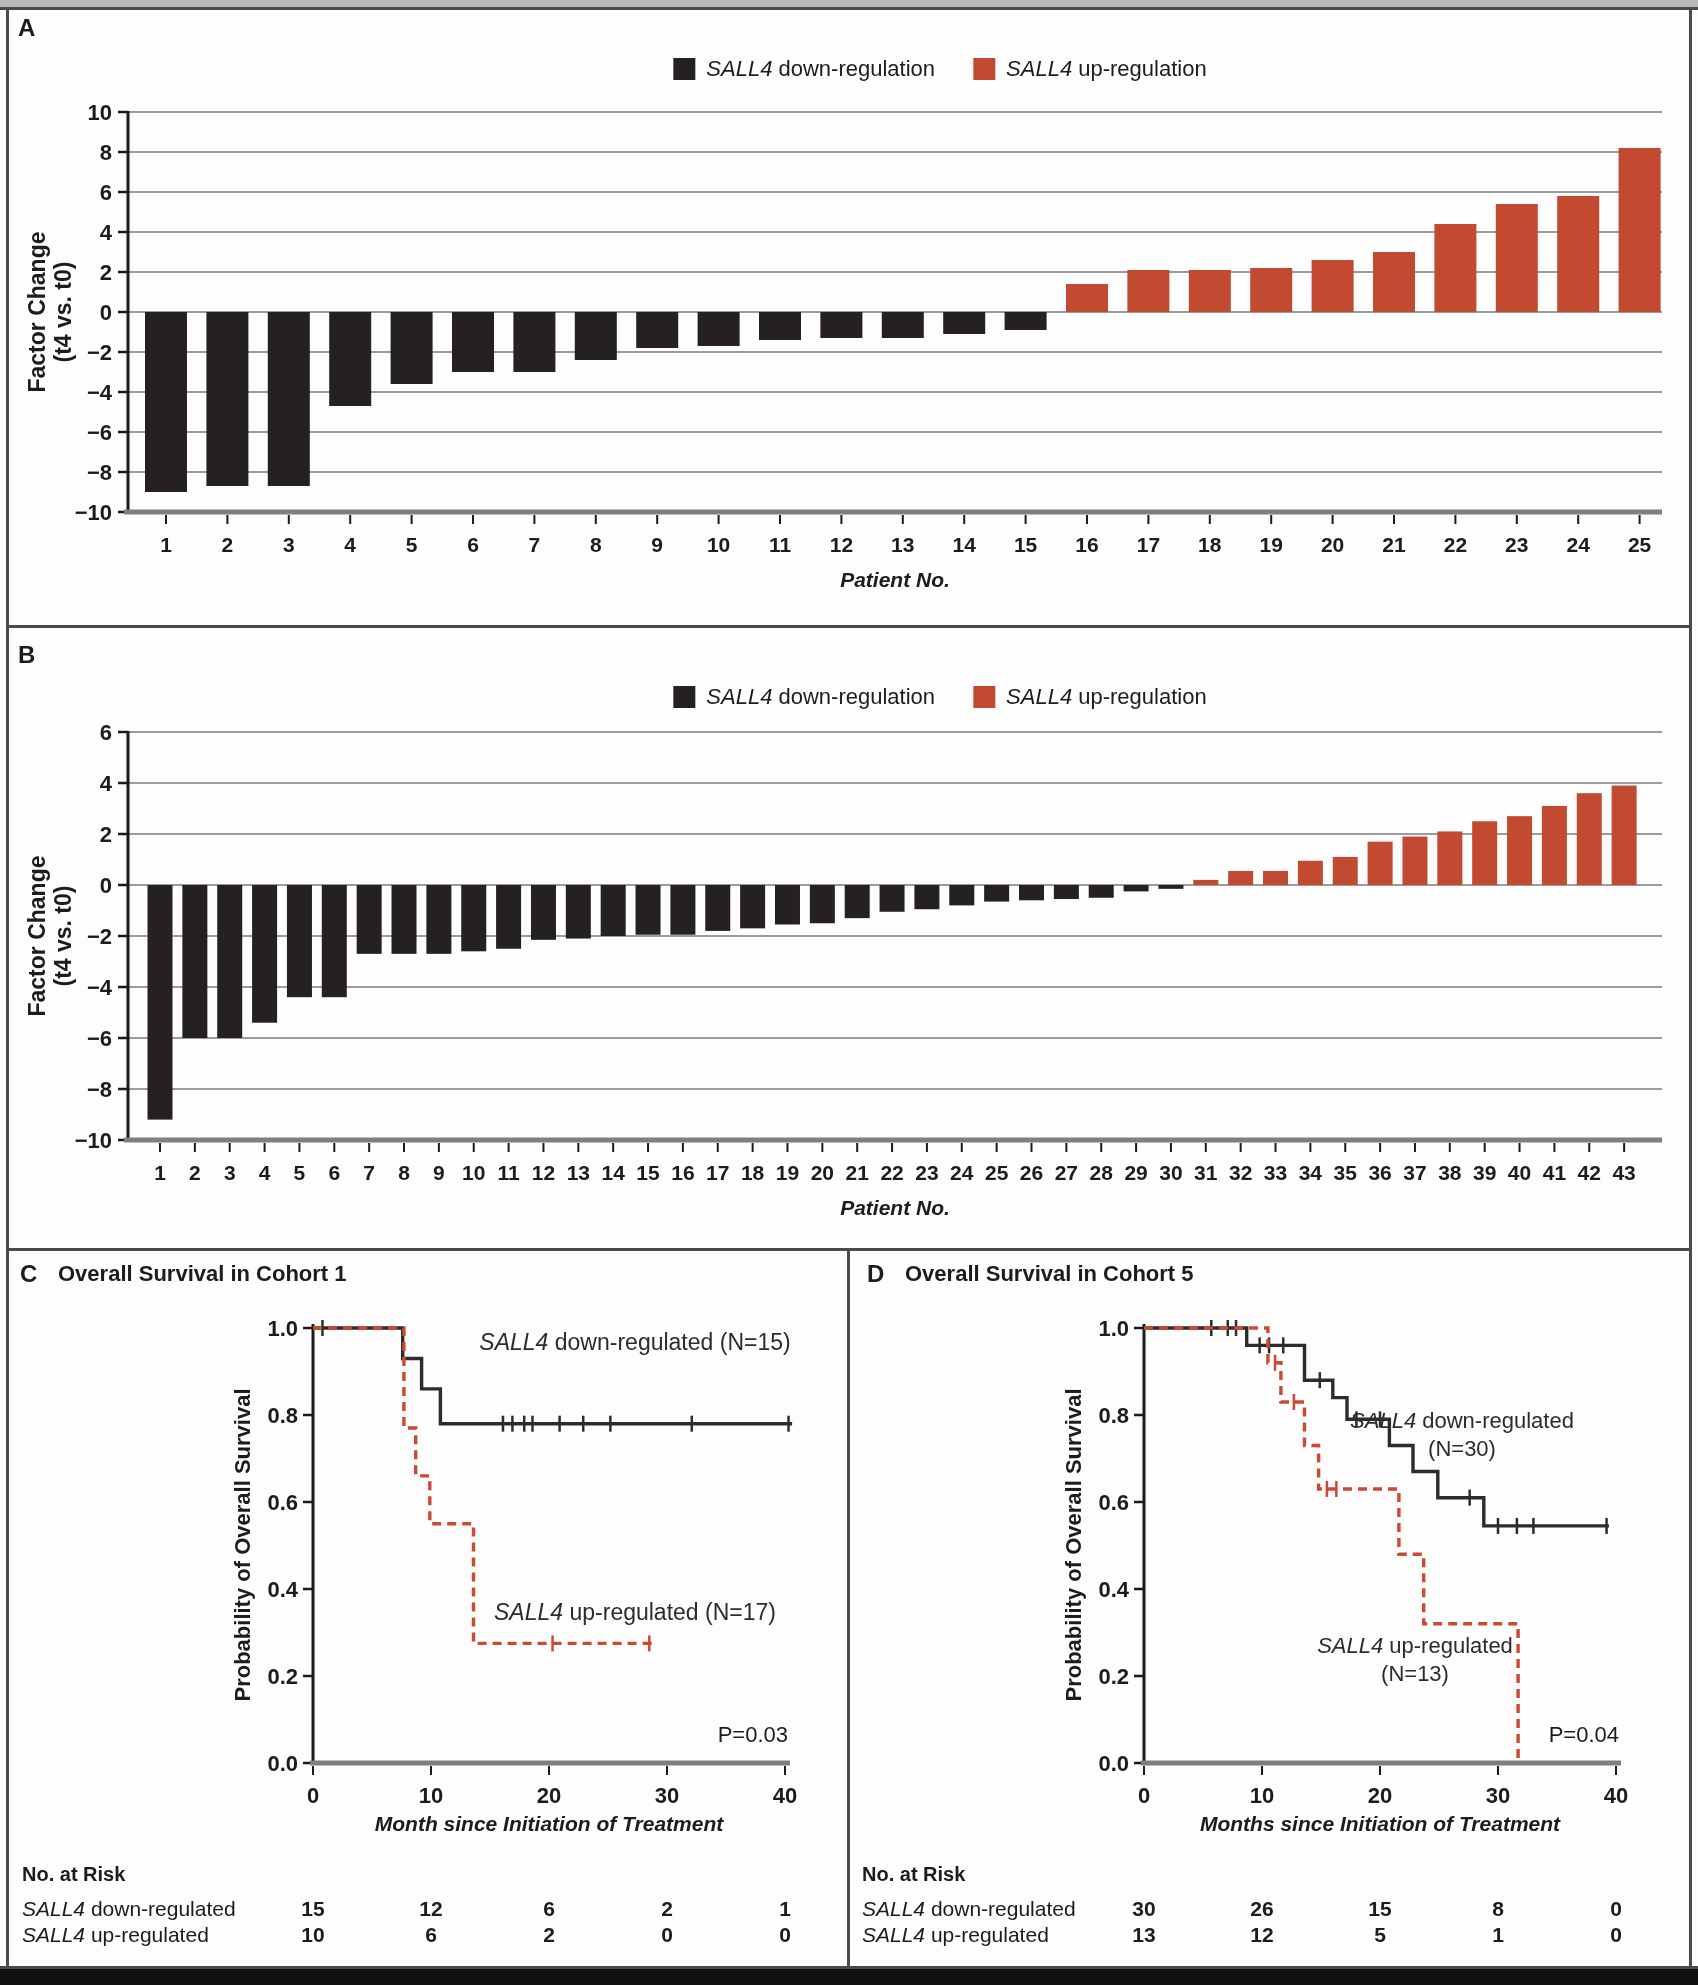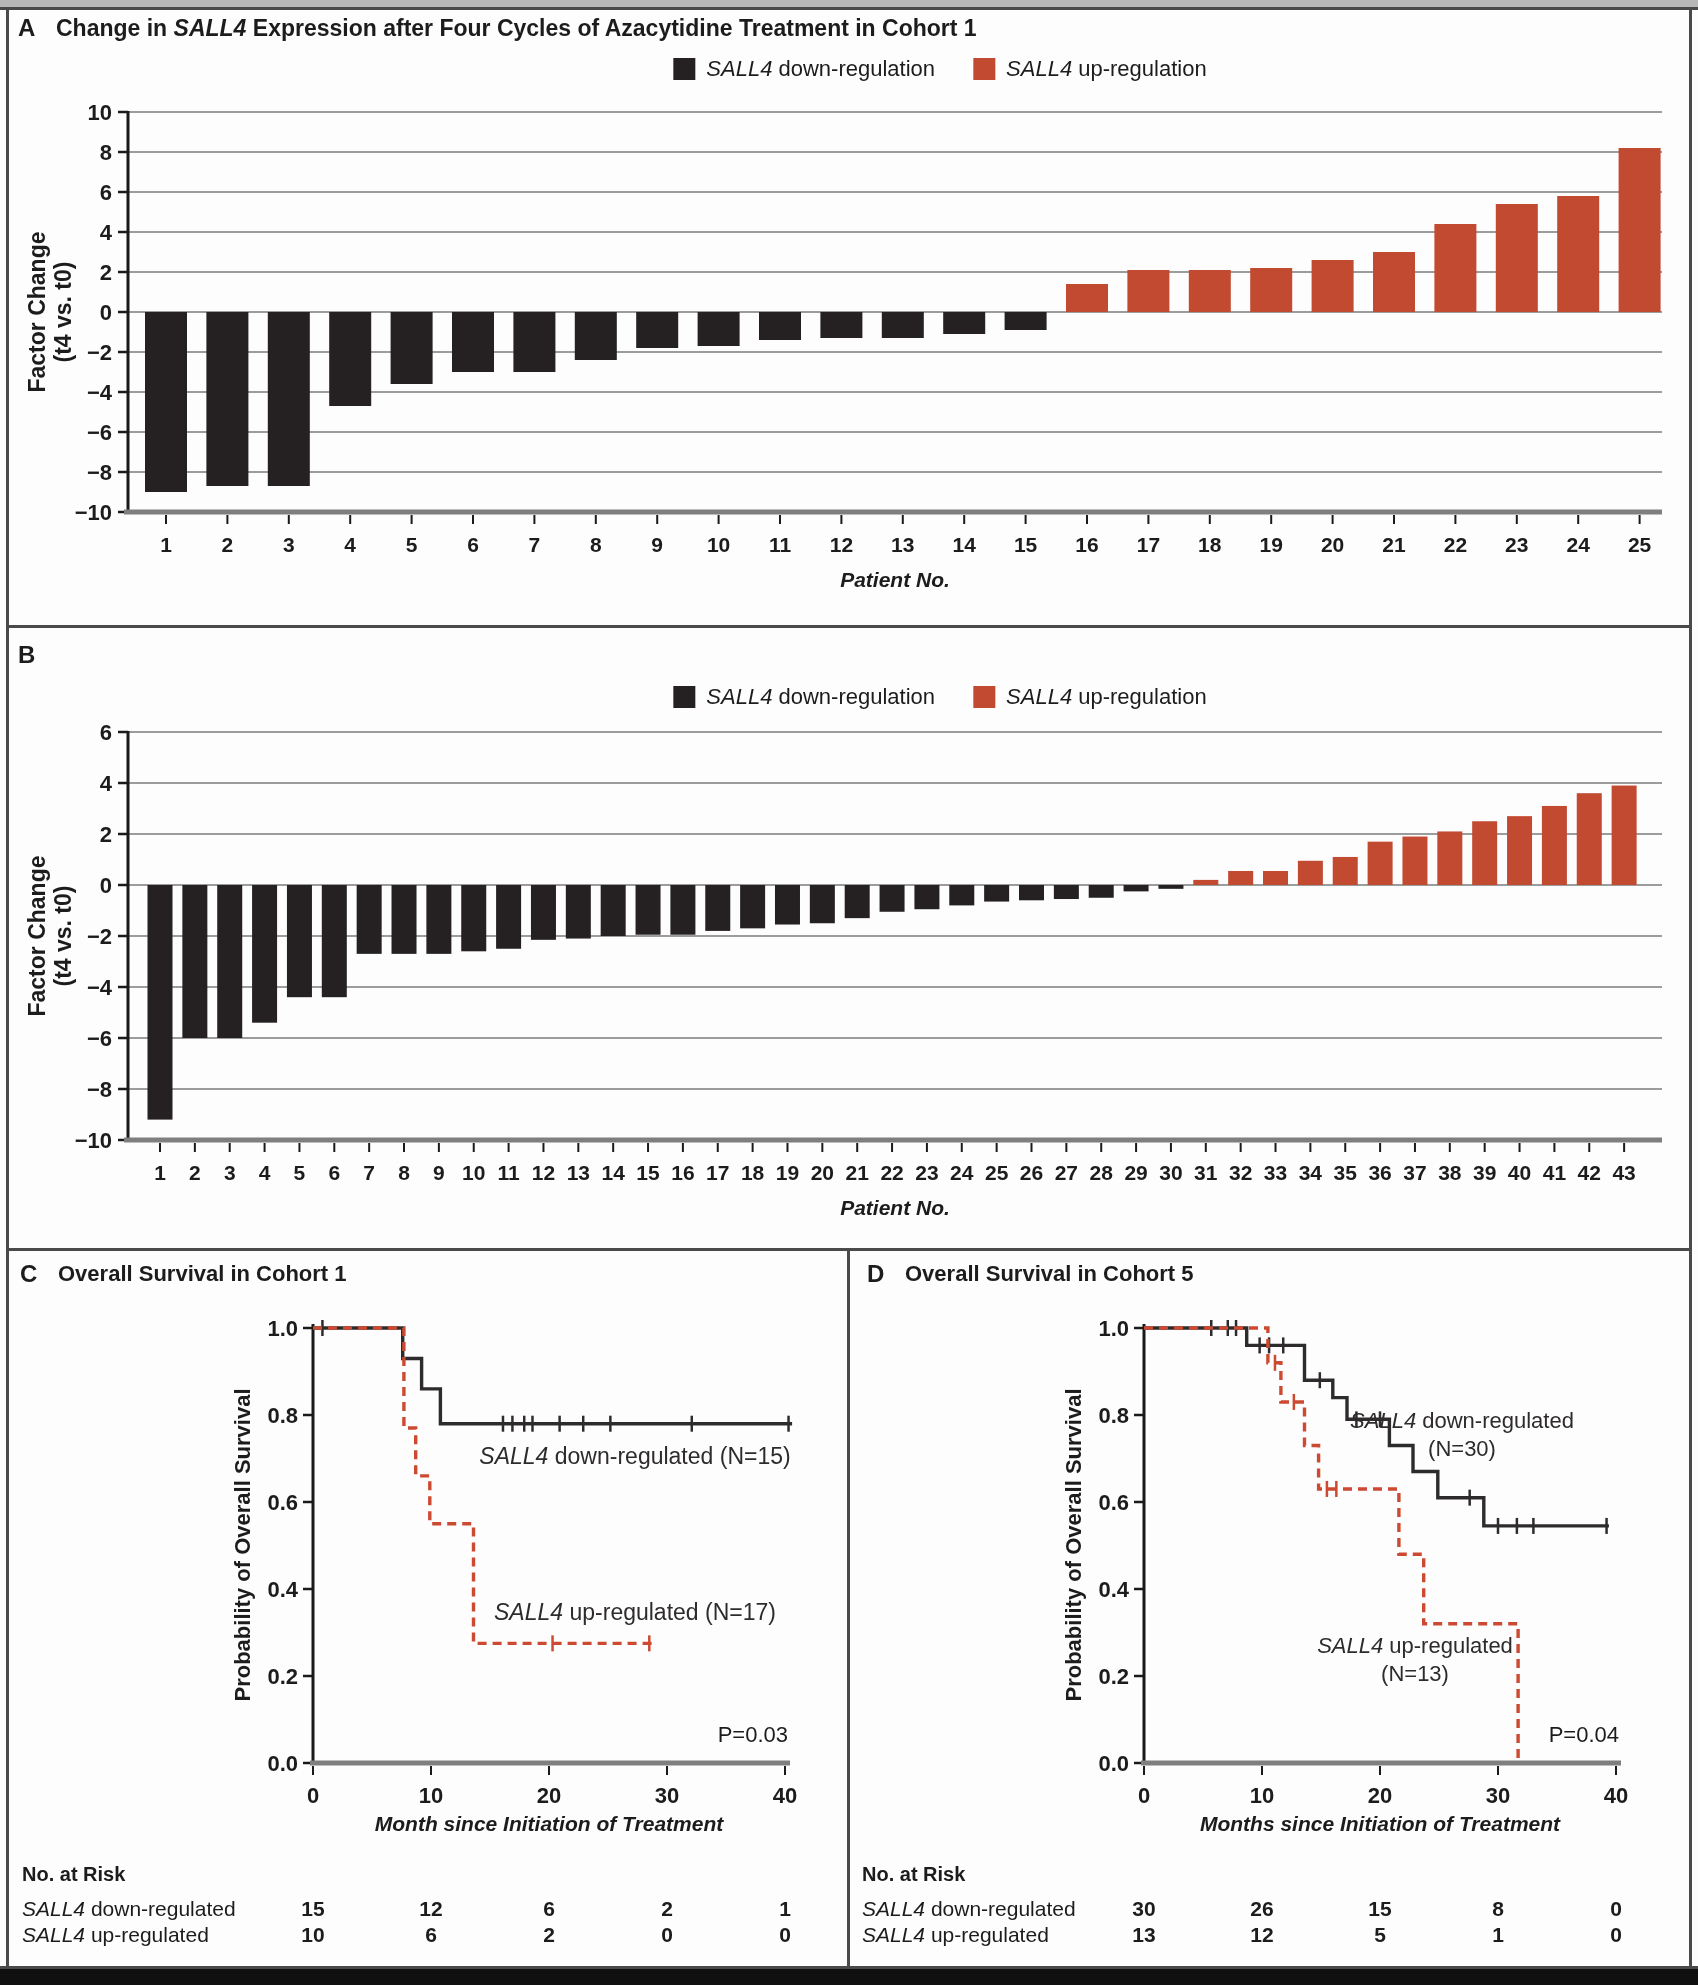--- a/index.html
+++ b/index.html
@@ -384,21 +384,20 @@
         <line x1="1606.56" x2="1606.56" y1="1517.925" y2="1533.925" stroke="#2e2b2c" stroke-width="2.5"></line>
         <polyline points="1144.0,1328.0 1267.9,1328.0 1267.9,1362.8 1280.9,1362.8 1280.9,1402.0 1304.5,1402.0 1304.5,1445.5 1318.6,1445.5 1318.6,1489.0 1398.9,1489.0 1398.9,1554.2 1423.7,1554.2 1423.7,1623.8 1518.1,1623.8 1518.1,1763.0" fill="none" stroke="#cc4a31" stroke-width="3.4" stroke-dasharray="9 6"></polyline>
         <line x1="1274.98" x2="1274.98" y1="1354.8" y2="1370.8" stroke="#cc4a31" stroke-width="2.5"></line>
         <line x1="1293.8600000000001" x2="1293.8600000000001" y1="1393.95" y2="1409.95" stroke="#cc4a31" stroke-width="2.5"></line>
         <line x1="1326.9" x2="1326.9" y1="1480.95" y2="1496.95" stroke="#cc4a31" stroke-width="2.5"></line>
         <line x1="1336.3400000000001" x2="1336.3400000000001" y1="1480.95" y2="1496.95" stroke="#cc4a31" stroke-width="2.5"></line>
       </g>
     </svg>
 
   <div class="abs panel-letter" style="left:18px;top:14px;">A</div>
-  <div class="abs panel-title" style="left:56px;top:15px;"><span>Change in </span><i>SALL4</i><span> Expression after Four Cycles of Azacytidine Treatment in Cohort 1</span></div>
 
   <div class="abs legend" style="left:940px;top:56px;">
     <span class="legend-item">
         <span class="swatch swatch-down"></span>
         <span><i>SALL4</i><span> down-regulation</span></span>
       </span>
     <span class="legend-item">
         <span class="swatch swatch-up"></span>
         <span><i>SALL4</i><span> up-regulation</span></span>
       </span>
@@ -432,21 +431,21 @@
   <div class="abs xlab" style="left:895px;top:1196px;">Patient No.</div>
 
   <div class="abs divider" style="left:7px;top:1248px;width:1684px;height:3px;"></div>
   <div class="abs divider" style="left:847px;top:1250px;width:3px;height:718px;"></div>
 
   <div class="abs panel-letter" style="left:20px;top:1260px;">C</div>
   <div class="abs panel-title" style="left:58px;top:1261px;font-size:22px;">Overall Survival in Cohort 1</div>
 
   <div class="abs ylab" style="left:-7px;top:1532px;width:500px;font-size:22px;">Probability of Overall Survival</div>
 
-  <div class="abs lab" style="left:635px;top:1456px;"><i>SALL4</i><span> down-regulated (N=15)</span></div>
+  <div class="abs lab" style="left:635px;top:1342px;"><i>SALL4</i><span> down-regulated (N=15)</span></div>
   <div class="abs lab" style="left:635px;top:1612px;"><i>SALL4</i><span> up-regulated (N=17)</span></div>
 
   <div class="abs pval" style="left:788px;top:1722px;">P=0.03</div>
   <div class="abs xlab" style="left:549px;top:1812px;">Month since Initiation of Treatment</div>
 
   <div class="abs risk-head" style="left:22px;top:1863px;">No. at Risk</div>
   <div class="abs risk-label" style="left:22px;top:1897px;"><i>SALL4</i><span> down-regulated</span></div>
   <div class="abs risk-label" style="left:22px;top:1923px;"><i>SALL4</i><span> up-regulated</span></div>
 
   <div class="abs risk-val" style="left:313px;top:1897px;">15</div>

